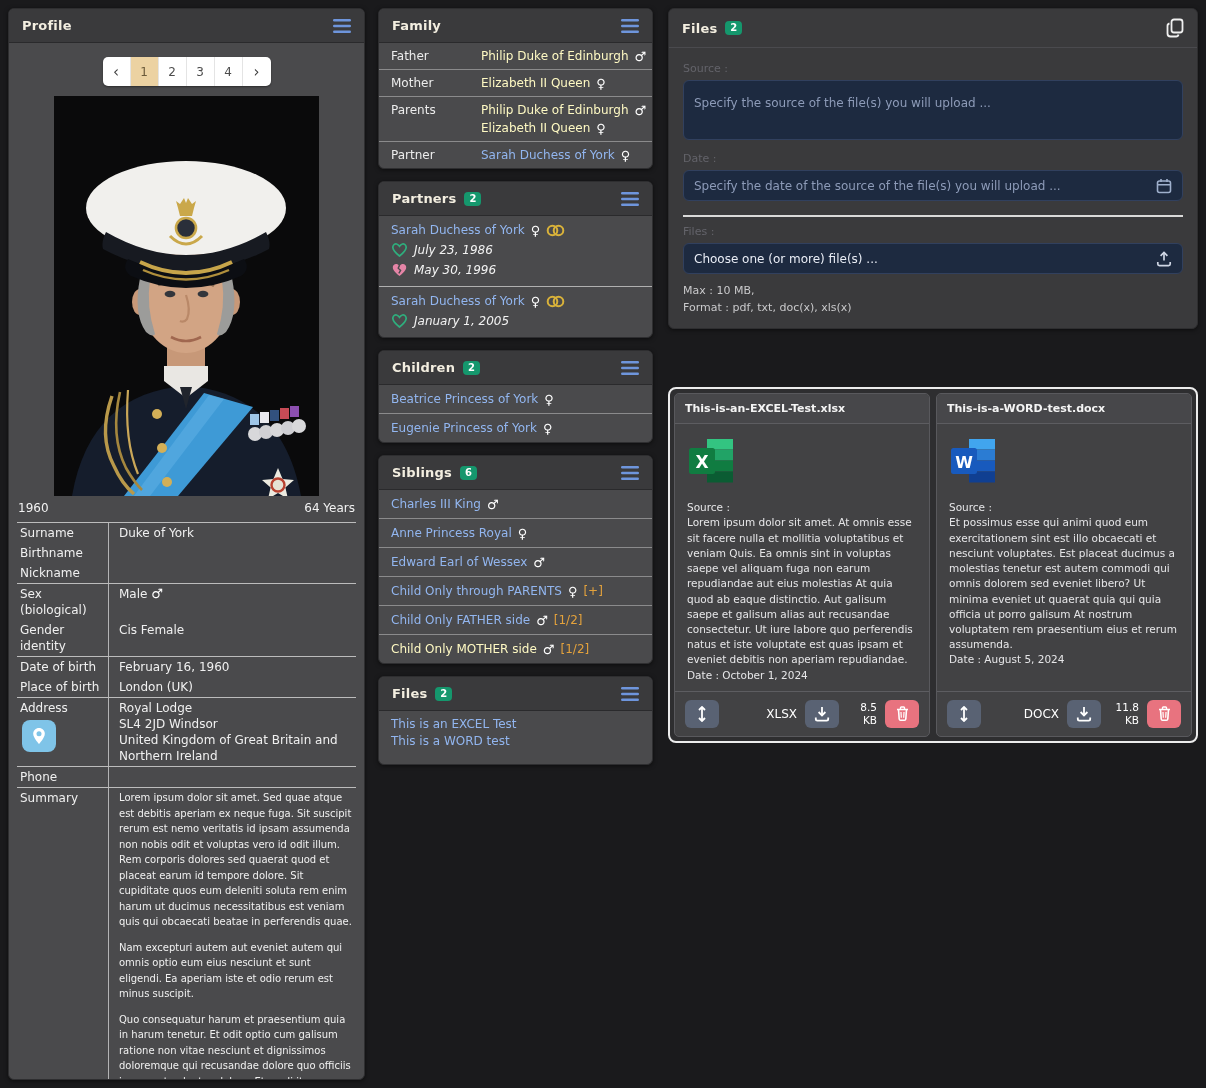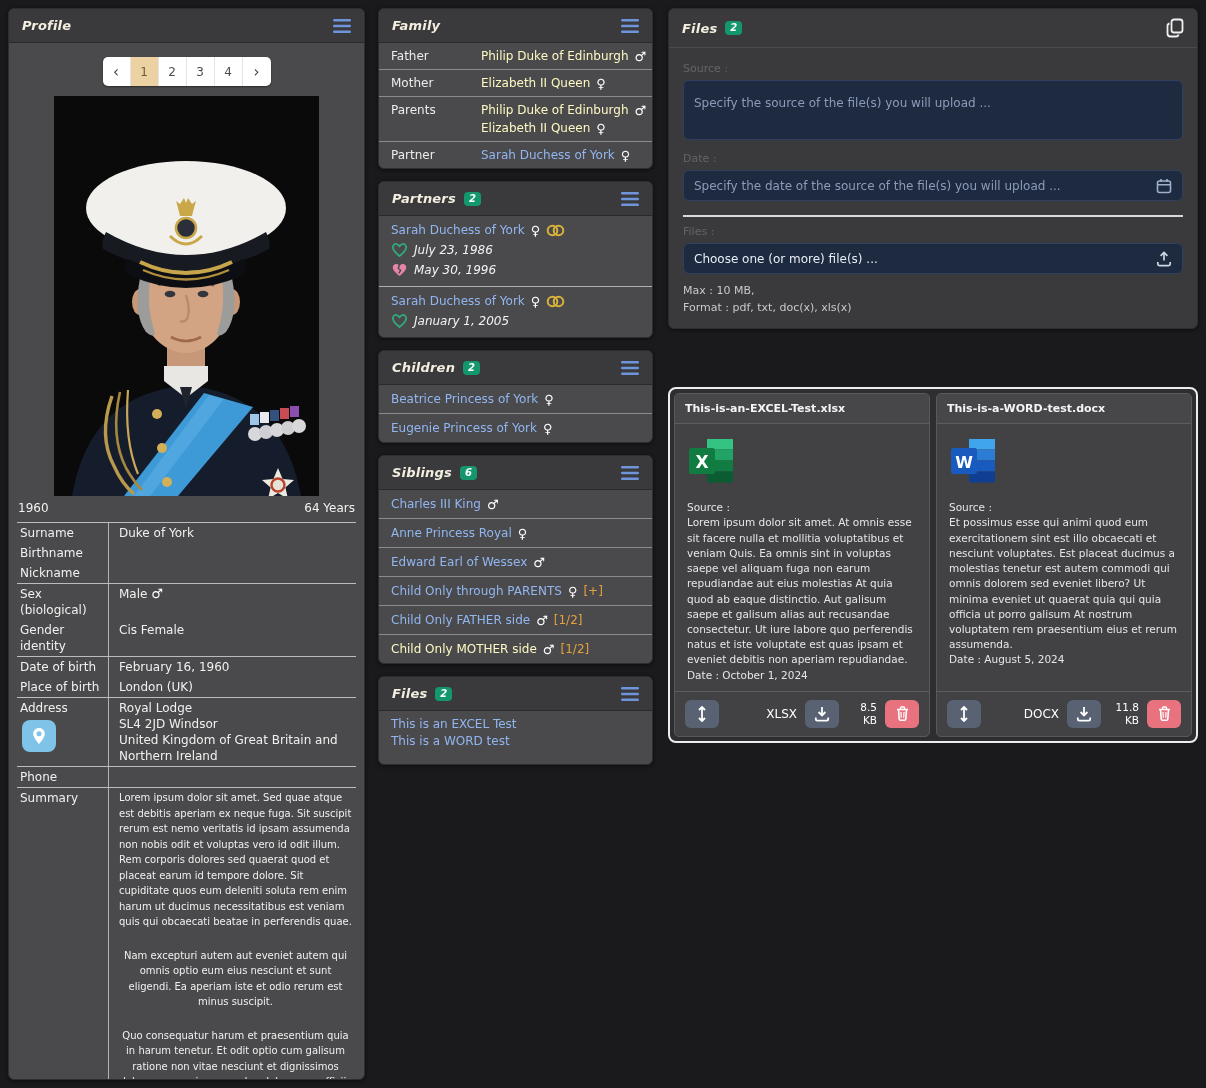--- a/index.html
+++ b/index.html
@@ -2,21 +2,21 @@
 <html><head>
 <meta charset="utf-8">
 <style>
   * { box-sizing: border-box; margin: 0; padding: 0; }
   html,body { background:#161618; }
   body { font-family:"DejaVu Sans","Liberation Sans",sans-serif; }
   .app { position:relative; width:1206px; height:1088px; background:#1a1a1c; overflow:hidden; }
 
   
   .panel { background:#4a4a4c; border-radius:6px; overflow:hidden; border:1px solid #2e2e30; box-shadow:0 1px 4px rgba(0,0,0,.55); }
-  .panel-header { background:#3a3a3c; padding:9px 13px; display:flex; align-items:center; gap:8px; border-bottom:1px solid #2a2a2c;font-style:italic; }
+  .panel-header { background:#3a3a3c; padding:9px 13px; display:flex; align-items:center; gap:8px; border-bottom:1px solid #2a2a2c; }
   .panel-title { color:#f3eee0; font-size:13px; font-weight:bold; letter-spacing:.2px; }
   .badge { min-width:16px; padding:2px 5px; border-radius:4px; background:#15976d; color:#fff; font-size:10px; font-weight:bold; text-align:center; line-height:1; }
   .burger { margin-left:auto; display:flex; }
   .header-right { margin-left:auto; display:flex; }
 
   
   .col-left   { position:absolute; left:8px;   top:8px; width:357px; height:1072px; }
   .col-mid    { position:absolute; left:378px; top:8px; width:275px; display:flex; flex-direction:column; gap:12px; }
   .col-right  { position:absolute; left:668px; top:8px; width:530px; display:flex; flex-direction:column; gap:10px; }
 
@@ -31,21 +31,21 @@
   .photo-wrap { width:265px; height:400px; margin:0 auto; }
   .year-row { display:flex; justify-content:space-between; padding:5px 1px 7px; font-size:12px; color:#f2f2f2; }
 
   .dtable { border-top:1px solid rgba(216,216,216,.8); font-size:12px; color:#f0f0f0; }
   .dgroup { border-bottom:1px solid rgba(216,216,216,.8); }
   .drow { display:grid; grid-template-columns:92px 1fr; }
   .dlabel { padding:2px 6px 2px 3px; border-right:1px solid rgba(216,216,216,.75); line-height:16px; }
   .dvalue { padding:2px 4px 2px 10px; line-height:16px; min-height:18px; }
   .pin-btn { margin:4px 0 4px 2px; width:34px; height:32px; border:none; border-radius:8px; background:#7fc4e8; display:flex; align-items:center; justify-content:center; cursor:pointer; }
   .summary p { font-size:10px; line-height:15.5px; }
-  .summary p + p { margin-top:18px;text-align:center; }
+  .summary p + p { margin-top:10px; }
 
   
   .mrow { display:grid; grid-template-columns:90px 1fr; align-items:start; padding:6px 0 6px 12px; border-bottom:1px solid rgba(220,220,220,.45); font-size:12px; }
   .mrow:last-child { border-bottom:none; }
   .mlabel { color:#ececec; }
   .mlinks { display:flex; flex-direction:column; gap:4px; }
   .plink { display:flex; align-items:center; gap:6px; font-size:12px; }
   .link-red  { color:#fef9c3; cursor:pointer; }
   .link-blue { color:#92b6f0; cursor:pointer; }
   .sym { color:#fff; font-size:13px; line-height:1; }

